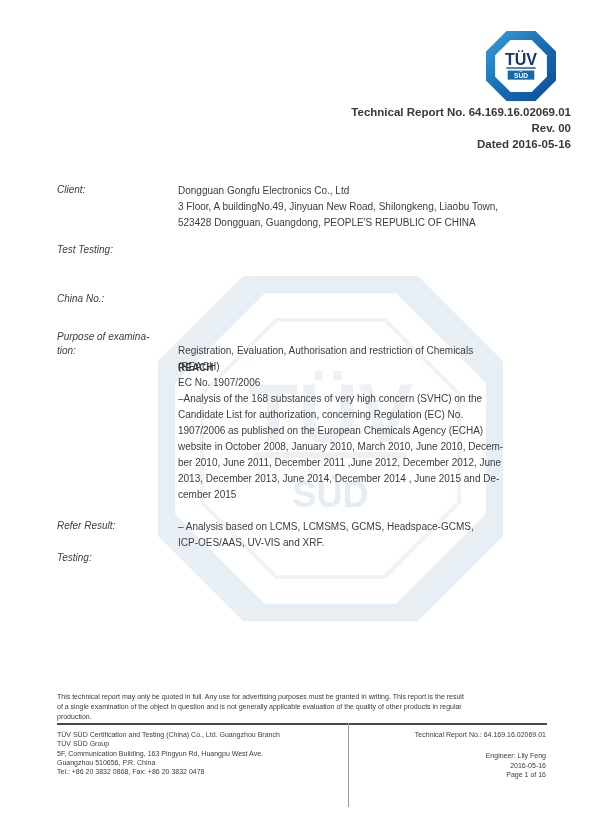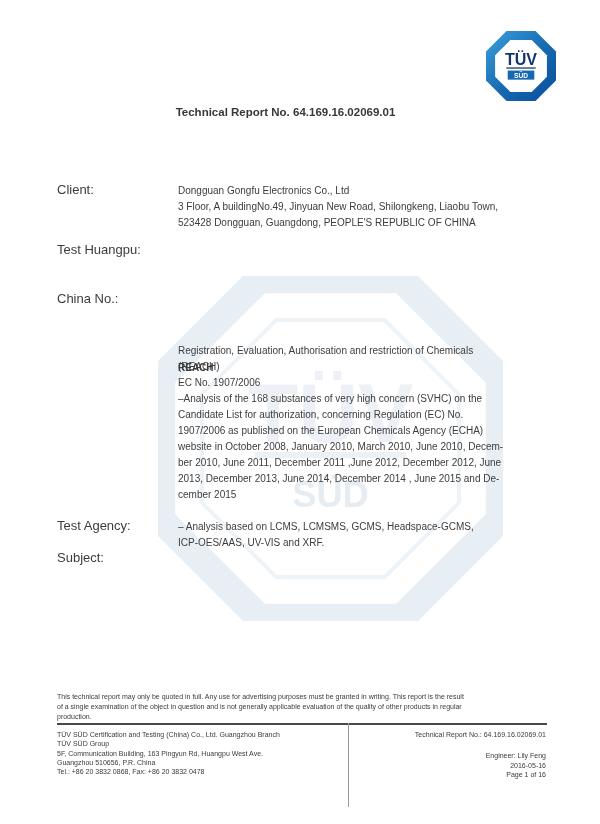--- a/index.html
+++ b/index.html
@@ -36,33 +36,34 @@
     z-index: 2;
   }
 
   .content-layer { position: absolute; inset: 0; z-index: 1; }
 
   .header-block {
     position: absolute;
     top: 104px;
     left: 0;
     width: 571px;
-    text-align: center;
+    text-align: right;
     font-weight: bold;
     font-size: 11.5px;
     line-height: 16px;
     color: #383838;
   }
 
   .field-label {
     position: absolute;
     left: 57px;
     width: 118px;
-    font-size: 13px;
+    font-size: 10px;
     line-height: 13.5px;
+    font-style: italic;
   }
   .field-value {
     position: absolute;
     left: 178px;
     width: 372px;
     font-size: 10px;
     line-height: 16px;
   }
   .bold { font-weight: bold; margin-top: 30px; }
 
@@ -148,49 +149,53 @@
       <polygon points="29.3,0 70.7,0 100,29.3 100,70.7 70.7,100 29.3,100 0,70.7 0,29.3" fill="url(#lg)"></polygon>
       <polygon points="29.3,0 70.7,0 100,29.3 100,70.7 70.7,100 29.3,100 0,70.7 0,29.3" fill="#ffffff" transform="translate(50,50) scale(0.74) translate(-50,-50)"></polygon>
       <text x="50" y="49" text-anchor="middle" font-size="23" font-weight="bold" fill="#16356b">TÜV</text>
       <rect x="29" y="52" width="42" height="1.8" fill="#16356b"></rect>
       <rect x="31" y="56.5" width="38" height="13" fill="#1668b0"></rect>
       <text x="50" y="66.5" text-anchor="middle" font-size="9.5" font-weight="bold" fill="#ffffff">SÜD</text>
     </svg>
 
     <div class="header-block">
       <div>Technical Report No. 64.169.16.02069.01</div>
+      <div>Rev. 00</div>
+      <div>Dated 2016-05-16</div>
     </div>
 
     <div class="field-label top-client">Client:</div>
     <div class="field-value multiline top-client">Dongguan Gongfu Electronics Co., Ltd
 3 Floor, A buildingNo.49, Jinyuan New Road, Shilongkeng, Liaobu Town,
 523428 Dongguan, Guangdong, PEOPLE'S REPUBLIC OF CHINA</div>
 
-    <div class="field-label top-subject">Test Huangpu:</div>
+    <div class="field-label top-subject">Test Testing:</div>
 
     <div class="field-label top-model">China No.:</div>
 
+    <div class="field-label multiline top-purpose">Purpose of examina-
+tion:</div>
     <div class="field-value bold top-purpose">REACH</div>
     <div class="field-value multiline top-purposebody">Registration, Evaluation, Authorisation and restriction of Chemicals
 (REACH)
 EC No. 1907/2006
 –Analysis of the 168 substances of very high concern (SVHC) on the
 Candidate List for authorization, concerning Regulation (EC) No.
 1907/2006 as published on the European Chemicals Agency (ECHA)
 website in October 2008, January 2010, March 2010, June 2010, Decem-
 ber 2010, June 2011, December 2011 ,June 2012, December 2012, June
 2013, December 2013, June 2014, December 2014 , June 2015 and De-
 cember 2015
 
 – Analysis based on LCMS, LCMSMS, GCMS, Headspace-GCMS,
 ICP-OES/AAS, UV-VIS and XRF.</div>
 
-    <div class="field-label top-result">Test Agency:</div>
-
-    <div class="field-label top-summary">Subject:</div>
+    <div class="field-label top-result">Refer Result:</div>
+
+    <div class="field-label top-summary">Testing:</div>
 
     <div class="disclaimer multiline">This technical report may only be quoted in full. Any use for advertising purposes must be granted in writing. This report is the result
 of a single examination of the object in question and is not generally applicable evaluation of the quality of other products in regular
 production.</div>
     <div class="footer-rule"></div>
     <div class="footer-vline"></div>
 
     <div class="footer-left multiline">TÜV SÜD Certification and Testing (China) Co., Ltd. Guangzhou Branch
 TÜV SÜD Group
 5F, Communication Building, 163 Pingyun Rd, Huangpu West Ave.

